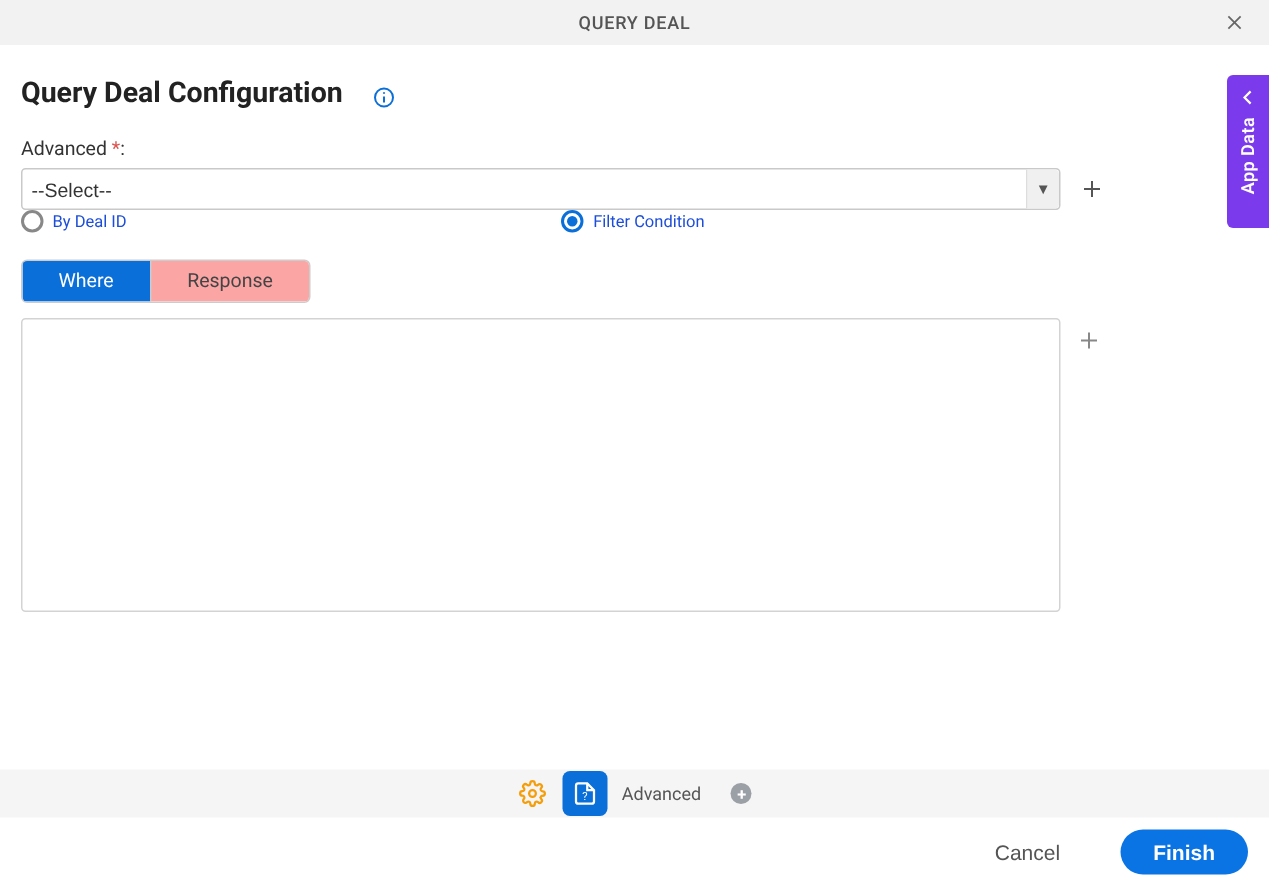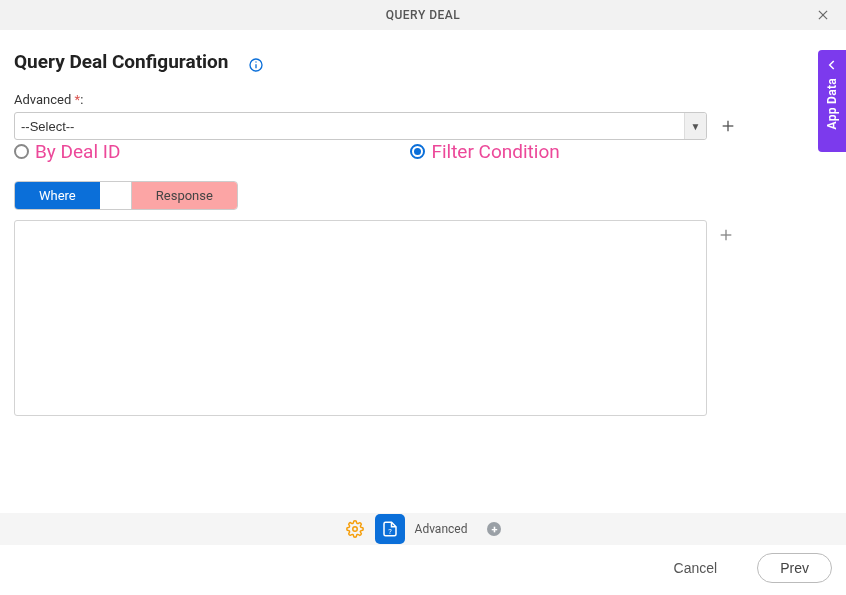--- a/index.html
+++ b/index.html
@@ -150,31 +150,30 @@
     .radio-opt.selected .radio {
       border-color: #0b6fd9;
     }
     .radio-opt.selected .radio::after {
       content: "";
       width: 7px;
       height: 7px;
       background: #0b6fd9;
       border-radius: 50%;
     }
-    .radio-opt .r-label { font-size: 19px; color: #ec4899; }
+    .radio-opt .r-label { font-size: 11px; color: #1d4ed8; }
     .radio-by-deal { margin-left: 0; }
     .radio-filter { margin-left: 250px; align-items: center; }
 
     .tab-row {
       display: inline-flex;
       border: 1px solid #ccc;
       border-radius: 4px;
       overflow: hidden;
       margin-bottom: 10px;
-      gap: 31px;
     }
     .tab {
       padding: 6px 24px;
       font-size: 13px;
       cursor: pointer;
       background: #fca5a5;
       color: #444;
     }
     .tab.active {
       background: #0b6fd9;
@@ -367,14 +366,14 @@
     </svg>
   </span>
   <span class="adv">
     <span>Advanced</span>
     <span class="adv-plus">+</span>
   </span>
 </div>
 
 <div class="footer-buttons">
   <button class="btn-cancel">Cancel</button>
-  <button class="btn-prev">Prev</button>
+  <button class="btn-finish">Finish</button>
 </div>
 
 </body></html>

